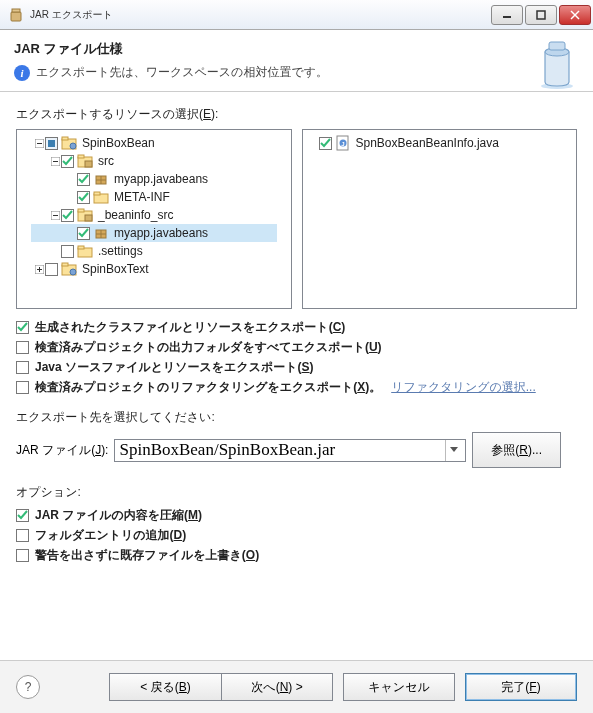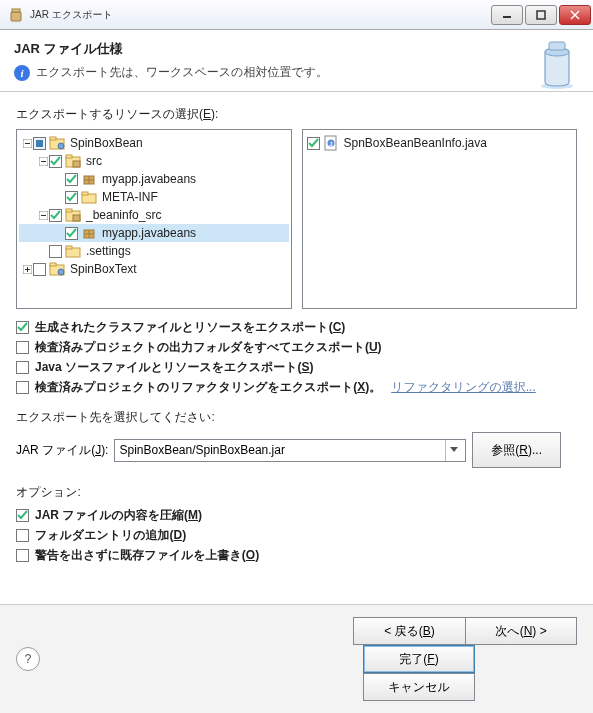--- a/index.html
+++ b/index.html
@@ -19,21 +19,21 @@
 .header-desc { display: flex; align-items: center; gap: 6px; color: #444; font-size: 12px; }
 .info-icon { width: 16px; height: 16px; border-radius: 50%; background: #3b78e7; color: #fff; display: flex; align-items: center; justify-content: center; font-style: italic; font-family: serif; font-weight: bold; font-size: 11px; }
 .jar-icon { position: absolute; right: 14px; top: 8px; width: 44px; height: 52px; }
 
 
 .content { padding: 14px 16px 10px 16px; }
 .section-label { color: #222; font-size: 12px; margin-bottom: 6px; }
 .uline { text-decoration: underline; }
 
 .tree-panes { display: flex; gap: 10px; margin-bottom: 10px; }
-.tree-pane { border: 1px solid #828790; height: 180px; overflow: auto; background: #fff; padding: 4px 2px; }
+.tree-pane { border: 1px solid #828790; height: 180px; overflow: auto; background: #fff; padding: 4px 14px; }
 .tree-pane.left { flex: 1; }
 .tree-pane.right { flex: 1; }
 
 .tree-item { display: flex; align-items: center; height: 18px; padding: 0 2px; white-space: nowrap; }
 .tree-item.selected { background: #cde6f7; }
 .indent { display: inline-block; width: 16px; }
 .twisty { width: 12px; height: 12px; display: inline-flex; align-items: center; justify-content: center; cursor: pointer; }
 .check { width: 13px; height: 13px; border: 1px solid #777; background: #fff; margin-right: 3px; cursor: pointer; display: inline-flex; align-items: center; justify-content: center; }
 .check.partial { background: #eaf3fb; }
 .check svg { display: block; }
@@ -45,28 +45,28 @@
 .chk-row .check { margin-right: 6px; }
 .chk-row .txt { color: #222; font-weight: bold; }
 .link { color: #5a7bb0; text-decoration: underline; margin-left: 10px; cursor: pointer; }
 
 .spacer { height: 10px; }
 
 
 .file-row { display: flex; align-items: center; gap: 6px; margin: 6px 16px 16px 0; }
 .file-row .lbl { white-space: nowrap; }
 .combo { flex: 1; height: 23px; border: 1px solid #828790; display: flex; align-items: center; padding: 0 4px; position: relative; }
-.combo input { border: none; outline: none; flex: 1; font-size: 12px; font-family: Liberation Sans, sans-serif; }
+.combo input { border: none; outline: none; flex: 1; font-size: 17px; font-family: Liberation Serif, serif; }
 .combo .drop { width: 16px; height: 100%; border-left: 1px solid #bbb; display: flex; align-items: center; justify-content: center; cursor: pointer; }
 .btn { height: 36px; padding: 0 18px; border: 1px solid #828790; background: linear-gradient(#fdfdfd, #e8e8e8); cursor: pointer; font-size: 12px; font-family: inherit; }
 
 
 .footer { position: absolute; bottom: 0; left: 0; right: 0; border-top: 1px solid #ccc; padding: 12px 16px; display: flex; align-items: center; background: #f3f3f3; }
 .help-btn { width: 24px; height: 24px; border: 1px solid #999; border-radius: 50%; display: flex; align-items: center; justify-content: center; cursor: pointer; background: #fff; color: #555; }
-.footer-btns { margin-left: auto; display: flex; gap: -1px; flex-direction: column; }
+.footer-btns { margin-left: auto; display: flex; gap: -1px; }
 .footer-btns .btn { width: 112px; height: 28px; }
 .footer-btns .btn.default { border: 1px solid #3c7fb1; box-shadow: inset 0 0 0 1px #8ebee7; }
 .footer-btns .grp { display: flex; }
 .footer-btns .grp .btn:first-child { border-right: none; }
 </style>
 </head>
 <body>
 
 <div class="titlebar">
   <svg class="titlebar-icon" viewBox="0 0 16 16">
@@ -344,16 +344,16 @@
     </div>
 </div>
 
 <div class="footer">
   <div class="help-btn">?</div>
   <div class="footer-btns">
     <div class="grp">
       <button class="btn"><span>&lt; 戻る(</span><span class="uline">B</span><span>)</span></button>
       <button class="btn"><span>次へ(</span><span class="uline">N</span><span>) &gt;</span></button>
     </div>
+    <button class="btn" style="margin-left:10px">キャンセル</button>
     <button class="btn default" style="margin-left:10px"><span>完了(</span><span class="uline">F</span><span>)</span></button>
-    <button class="btn" style="margin-left:10px">キャンセル</button>
   </div>
 </div>
 
 </body></html>

